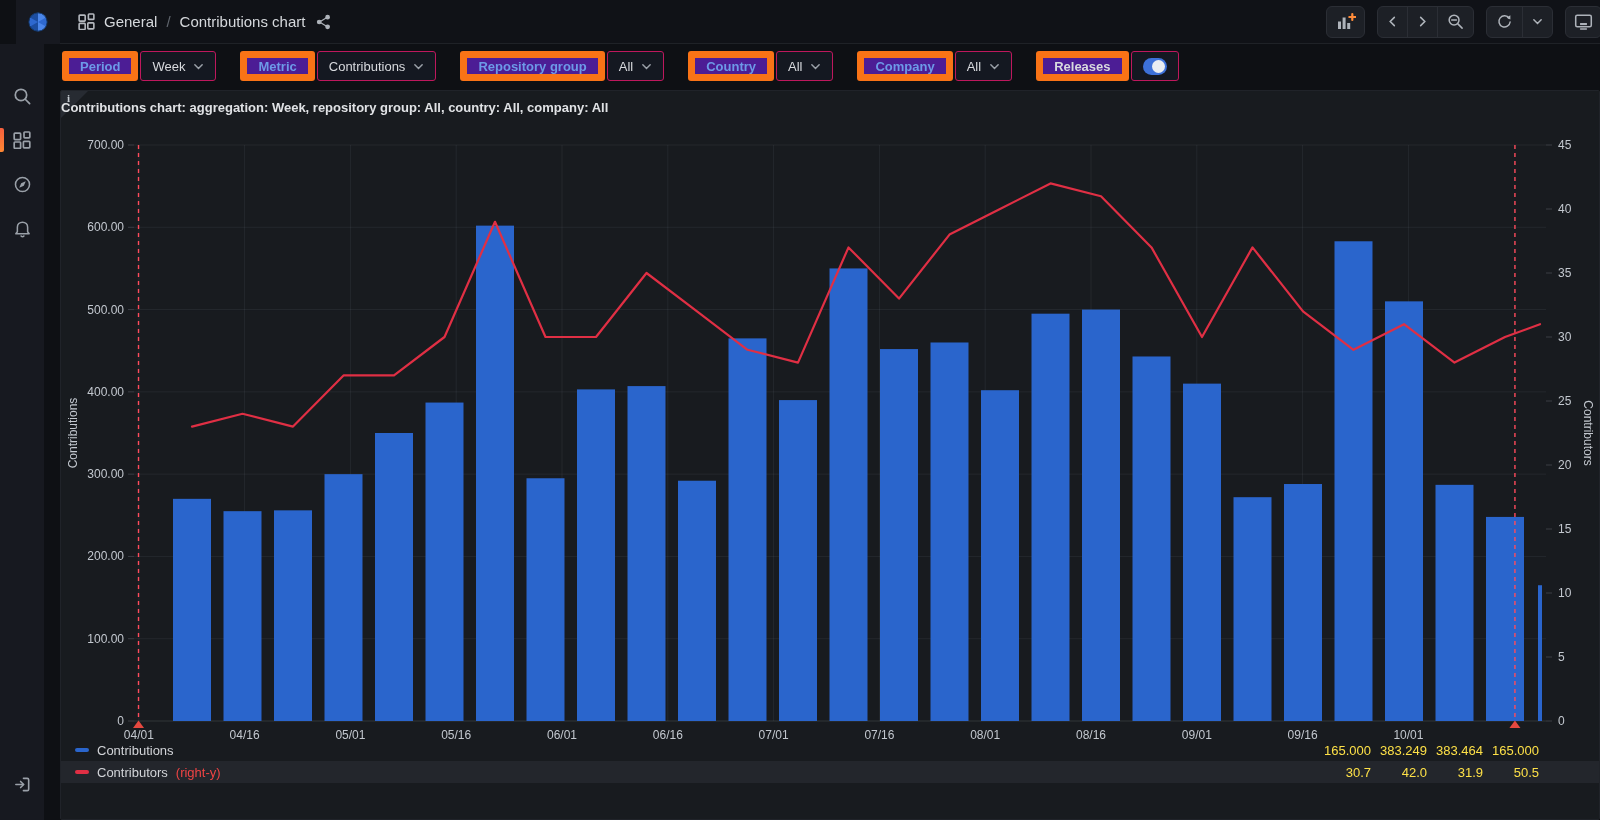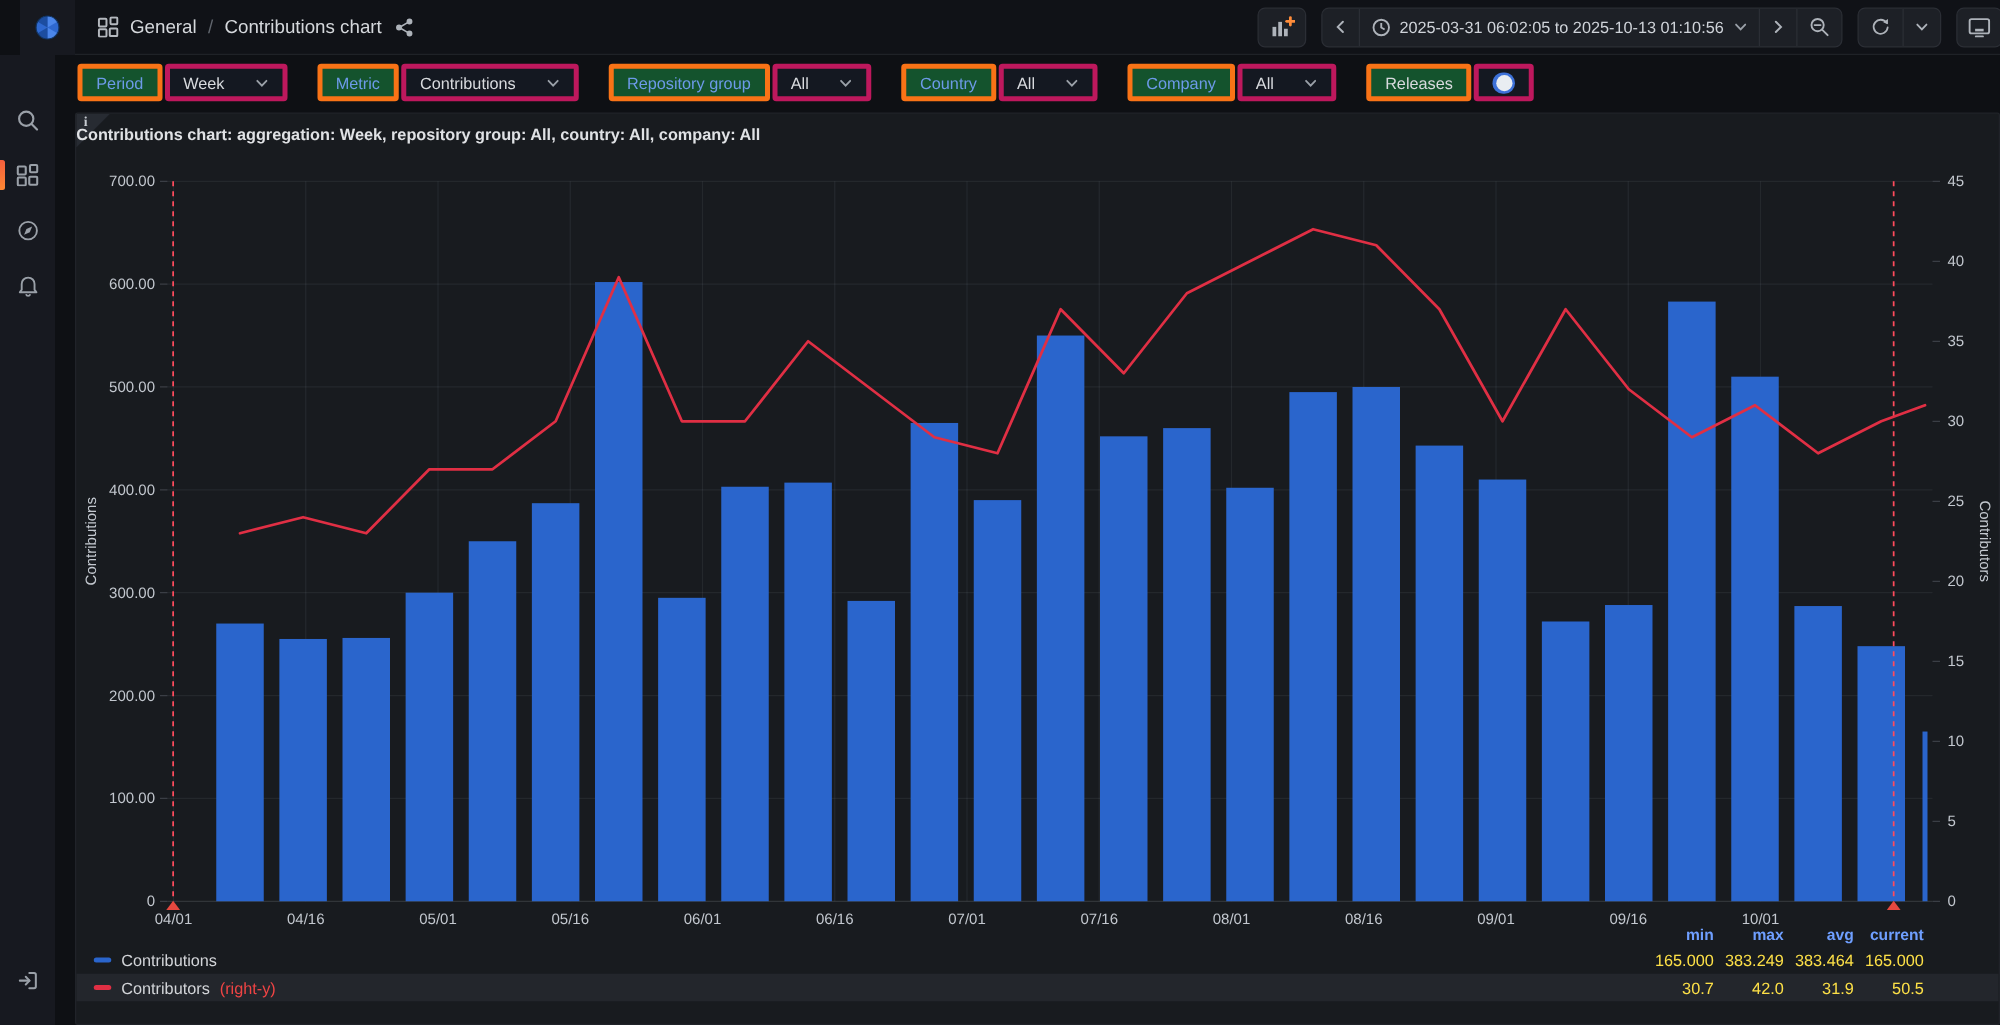--- a/index.html
+++ b/index.html
@@ -27,22 +27,22 @@
   .side-item { position:relative; width:44px; height:44px; display:flex; align-items:center; justify-content:center; color:#9aa0a8; cursor:pointer; }
   .side-item.active { color:#e9ebee; }
   .side-item.active::before { content:""; position:absolute; left:0; top:10px; width:4px; height:24px;
                               background:linear-gradient(180deg,#f55f3e,#ff8833); border-radius:0 2px 2px 0; }
   .side-bottom { margin-top:auto; margin-bottom:14px; }
 
   
   .filterbar { position:absolute; left:62px; top:51px; height:30px; display:flex; align-items:center; gap:24px; }
   .chip-pair { display:flex; gap:2px; }
   .chip { height:30px; display:flex; align-items:center; padding:0 11px; border-radius:3px; font-size:13px; cursor:pointer; }
-  .chip.label { background:#14532d; border:4px solid #f97316; color:#6d9ae8; font-weight:400; }
-  .chip.value { background:#141821; border:4px solid #be185d; color:#d8dade; gap:24px; }
+  .chip.label { background:#4c1d95; border:7px solid #f97316; color:#6d9ae8; font-weight:700; }
+  .chip.value { background:#141821; border:1px solid #be185d; color:#d8dade; gap:8px; }
   .chip .caret { color:#9aa0a8; margin-top:2px; }
   .toggle-chip { width:48px; justify-content:center; }
   .toggle { position:relative; width:32px; height:17px; border-radius:9px; background:#3d71d9; }
   .toggle::after { content:""; position:absolute; right:2px; top:2px; width:13px; height:13px; border-radius:50%; background:#e9edf2; }
 
   
   .panel { position:absolute; left:60px; top:90px; width:1540px; height:730px;
            background:#181b1f; border:1px solid #202329; border-radius:2px; overflow:hidden; }
   .corner { position:absolute; left:0; top:0; width:0; height:0;
             border-top:27px solid #272b32; border-right:27px solid transparent; }
@@ -117,36 +117,20 @@
               <line x1="14.3" y1="5" x2="20.3" y2="5"></line>
           </g>
         </svg>
       </div>
 
       <div class="tb-group">
         <div class="tb-seg">
           <svg width="11" height="11" viewBox="0 0 12 12">
               <polyline points="8,1.5 3.5,6 8,10.5" fill="none" stroke="currentColor" stroke-width="1.7" stroke-linecap="round"></polyline>
             </svg>
-        </div>
-        <div class="tb-seg">
-          <span class="icon">
-            <svg width="16" height="16" viewBox="0 0 16 16">
-                <g fill="none" stroke="#aeb3ba" stroke-width="1.5">
-              <circle cx="8" cy="8" r="6.2"></circle>
-                  <polyline points="8,4.3 8,8 10.7,9.6"></polyline>
-            </g>
-              </svg>
-          </span>
-          <span class="time-text">2025-03-31 06:02:05 to 2025-10-13 01:10:56</span>
-          <span class="icon">
-            <svg width="11" height="11" viewBox="0 0 12 12">
-                <polyline points="2,4 6,8.2 10,4" fill="none" stroke="currentColor" stroke-width="1.6" stroke-linecap="round"></polyline>
-              </svg>
-          </span>
         </div>
         <div class="tb-seg">
           <svg width="11" height="11" viewBox="0 0 12 12">
               <polyline points="4,1.5 8.5,6 4,10.5" fill="none" stroke="currentColor" stroke-width="1.7" stroke-linecap="round"></polyline>
             </svg>
         </div>
         <div class="tb-seg">
           <svg width="17" height="17" viewBox="0 0 18 18">
               <g fill="none" stroke="currentColor" stroke-width="1.6" stroke-linecap="round">
             <circle cx="7.5" cy="7.5" r="5.2"></circle>
@@ -400,27 +384,20 @@
         <rect x="1372.5" y="365.84000000000003" width="38" height="236.15999999999997" fill="#2a65cc"></rect>
         <rect x="1423" y="397.93142857142857" width="38" height="204.06857142857143" fill="#2a65cc"></rect>
         <rect x="1475" y="466.2285714285714" width="4" height="135.7714285714286" fill="#2a65cc"></rect>
         <line x1="75.5184" y1="26" x2="75.5184" y2="602" stroke="#ff4b5c" stroke-width="1.4" stroke-dasharray="4 4"></line>
         <polygon points="70.0184,609 81.0184,609 75.5184,601.5" fill="#e5483f"></polygon>
         <line x1="1451.936" y1="26" x2="1451.936" y2="602" stroke="#ff4b5c" stroke-width="1.4" stroke-dasharray="4 4"></line>
         <polygon points="1446.436,609 1457.436,609 1451.936,601.5" fill="#e5483f"></polygon>
         <polyline points="129,307.59999999999997 179.5,294.79999999999995 230,307.59999999999997 280.5,256.4 331,256.4 381.5,218 432,102.79999999999995 482.5,218 533,218 583.5,154 634,192.39999999999998 684.5,230.79999999999995 735,243.59999999999997 785.5,128.39999999999998 836,179.59999999999997 886.5,115.59999999999997 937,90 987.5,64.39999999999998 1038,77.19999999999993 1088.5,128.39999999999998 1139,218 1189.5,128.39999999999998 1240,192.39999999999998 1290.5,230.79999999999995 1341,205.2 1391.5,243.59999999999997 1442,218 1477,205.2" fill="none" stroke="#e02f44" stroke-width="2.2" stroke-linejoin="round" stroke-linecap="round"></polyline>
       </svg>
     <div class="legend" id="legend">
-        <div class="lg-row lg-head">
-          <div></div>
-          <div>min</div>
-          <div>max</div>
-          <div>avg</div>
-          <div>current</div>
-        </div>
         <div class="lg-row">
           <div class="lg-name">
             <span class="swatch" style="background:#2a65cc"></span>
             <span>Contributions</span>
           </div>
           <div class="lg-stat">165.000</div>
           <div class="lg-stat">383.249</div>
           <div class="lg-stat">383.464</div>
           <div class="lg-stat">165.000</div>
         </div>

